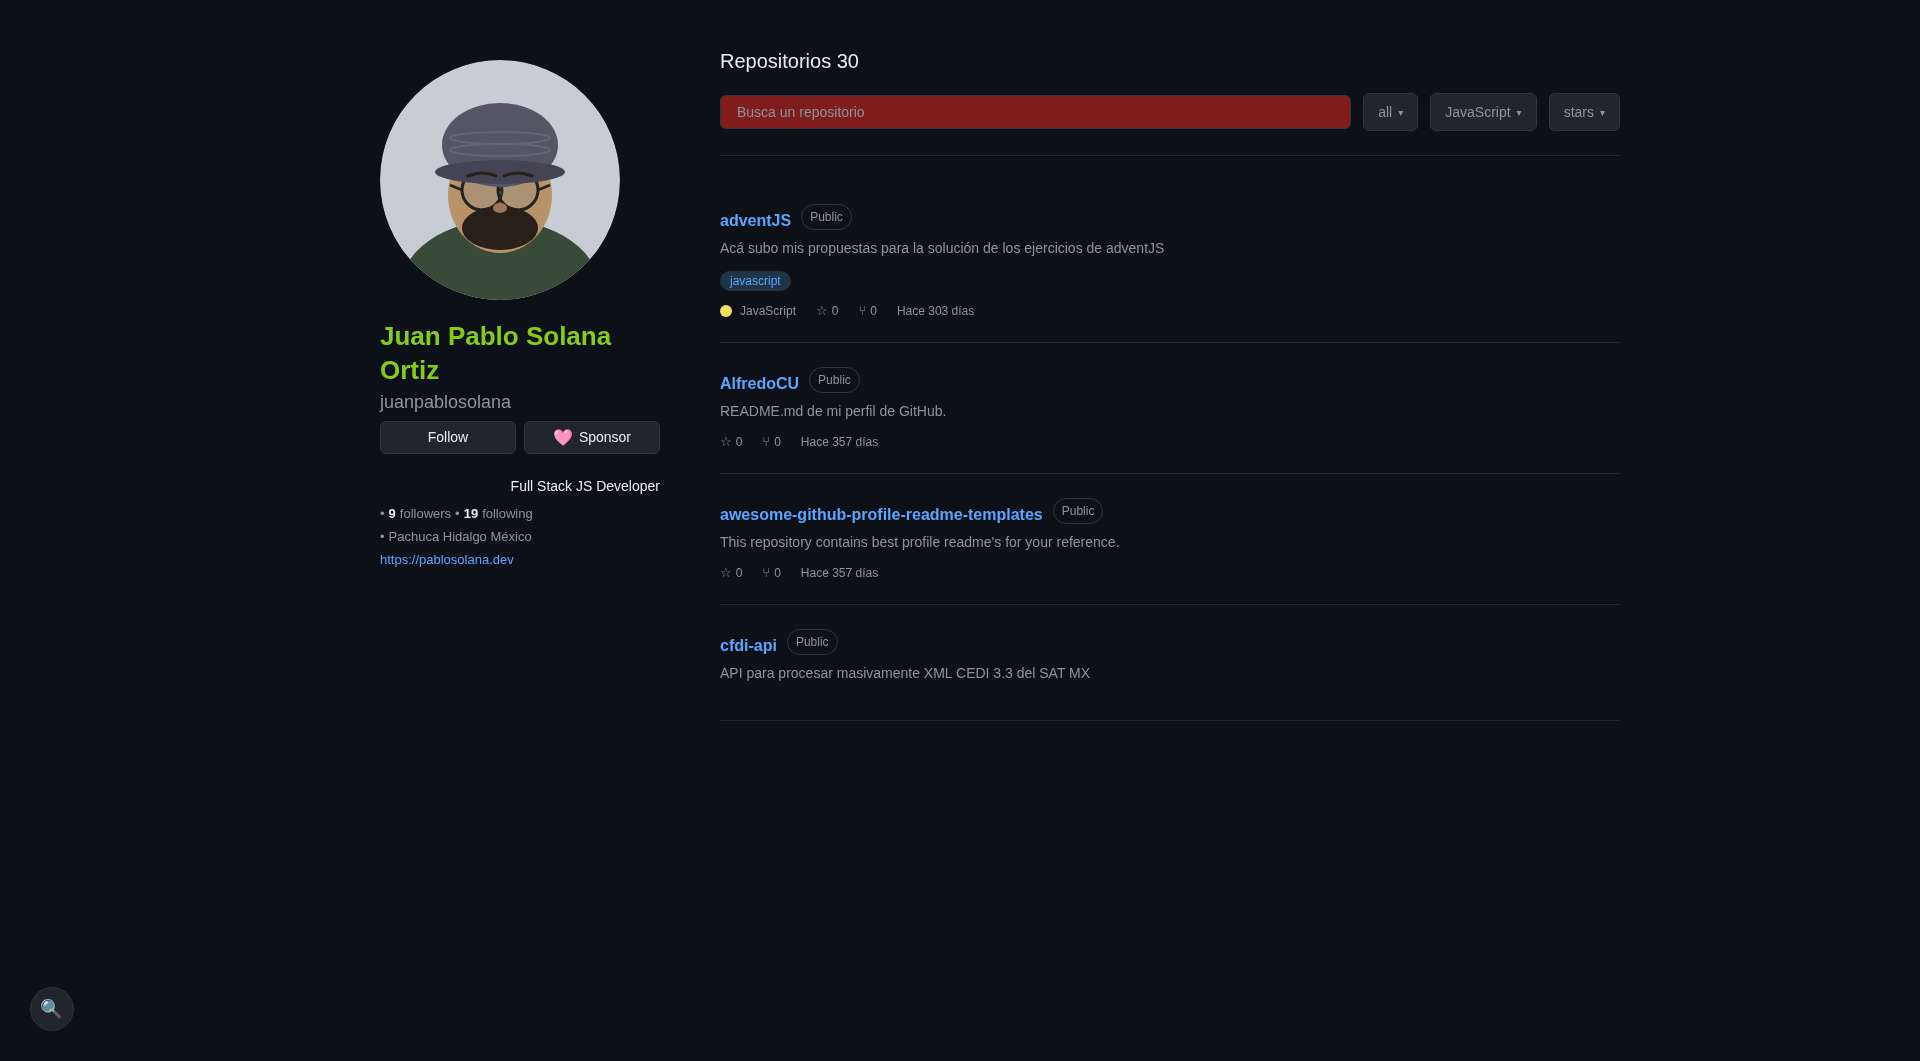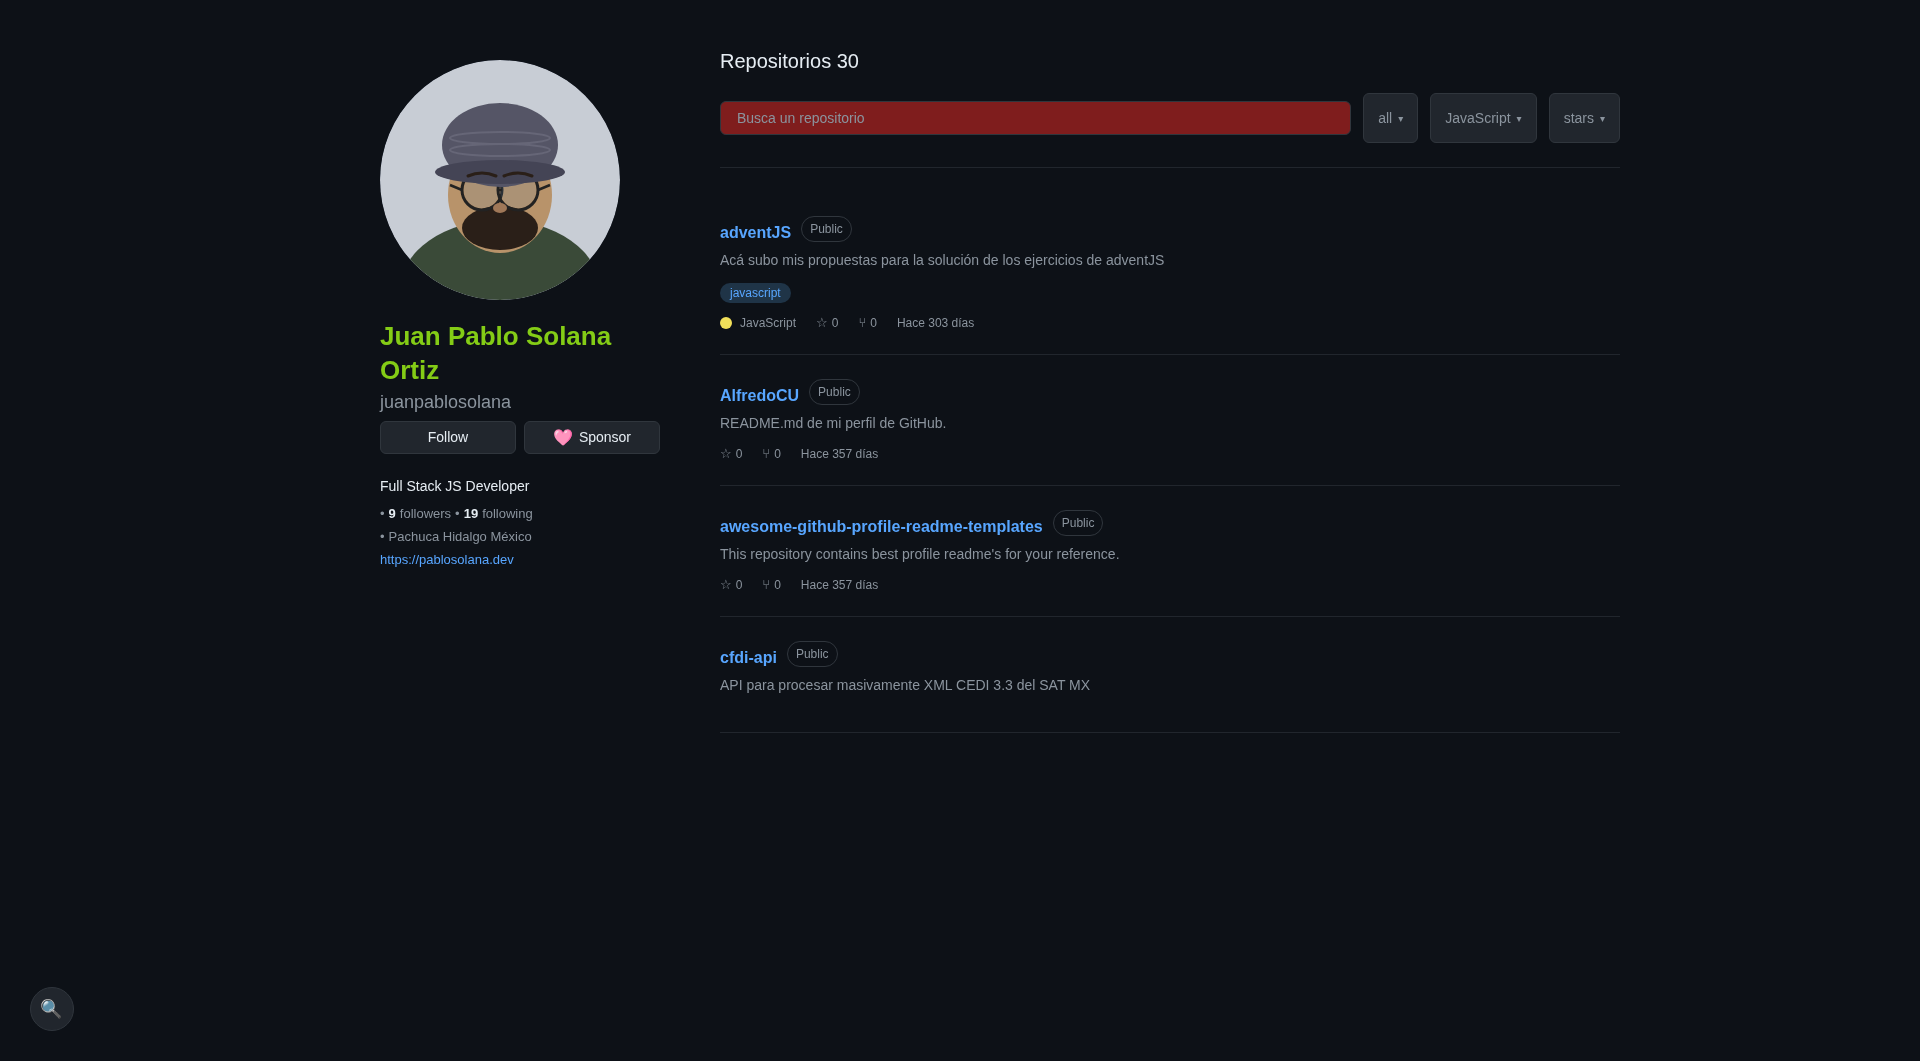--- a/index.html
+++ b/index.html
@@ -89,20 +89,21 @@
       align-items: center;
       justify-content: center;
       gap: 6px;
     }
     .heart-icon {
       color: #db61a2;
       font-size: 16px;
     }
     .bio-section {
       margin-bottom: 8px;
+      text-align: right;
     }
     .bio-role {
       color: #e6edf3;
       font-size: 14px;
       font-weight: 500;
       margin-bottom: 12px;
     }
     .meta-info {
       display: flex;
       flex-direction: column;
@@ -163,21 +164,21 @@
       font-size: 14px;
       outline: none;
     }
     .search-input::placeholder {
       color: #8b949e;
     }
     .filter-dropdown {
       display: flex;
       align-items: center;
       gap: 6px;
-      padding: 16px 14px;
+      padding: 10px 14px;
       background: #21262d;
       border: 1px solid #30363d;
       border-radius: 6px;
       color: #8b949e;
       font-size: 14px;
       cursor: pointer;
       white-space: nowrap;
     }
     .filter-dropdown .chevron {
       font-size: 10px;

